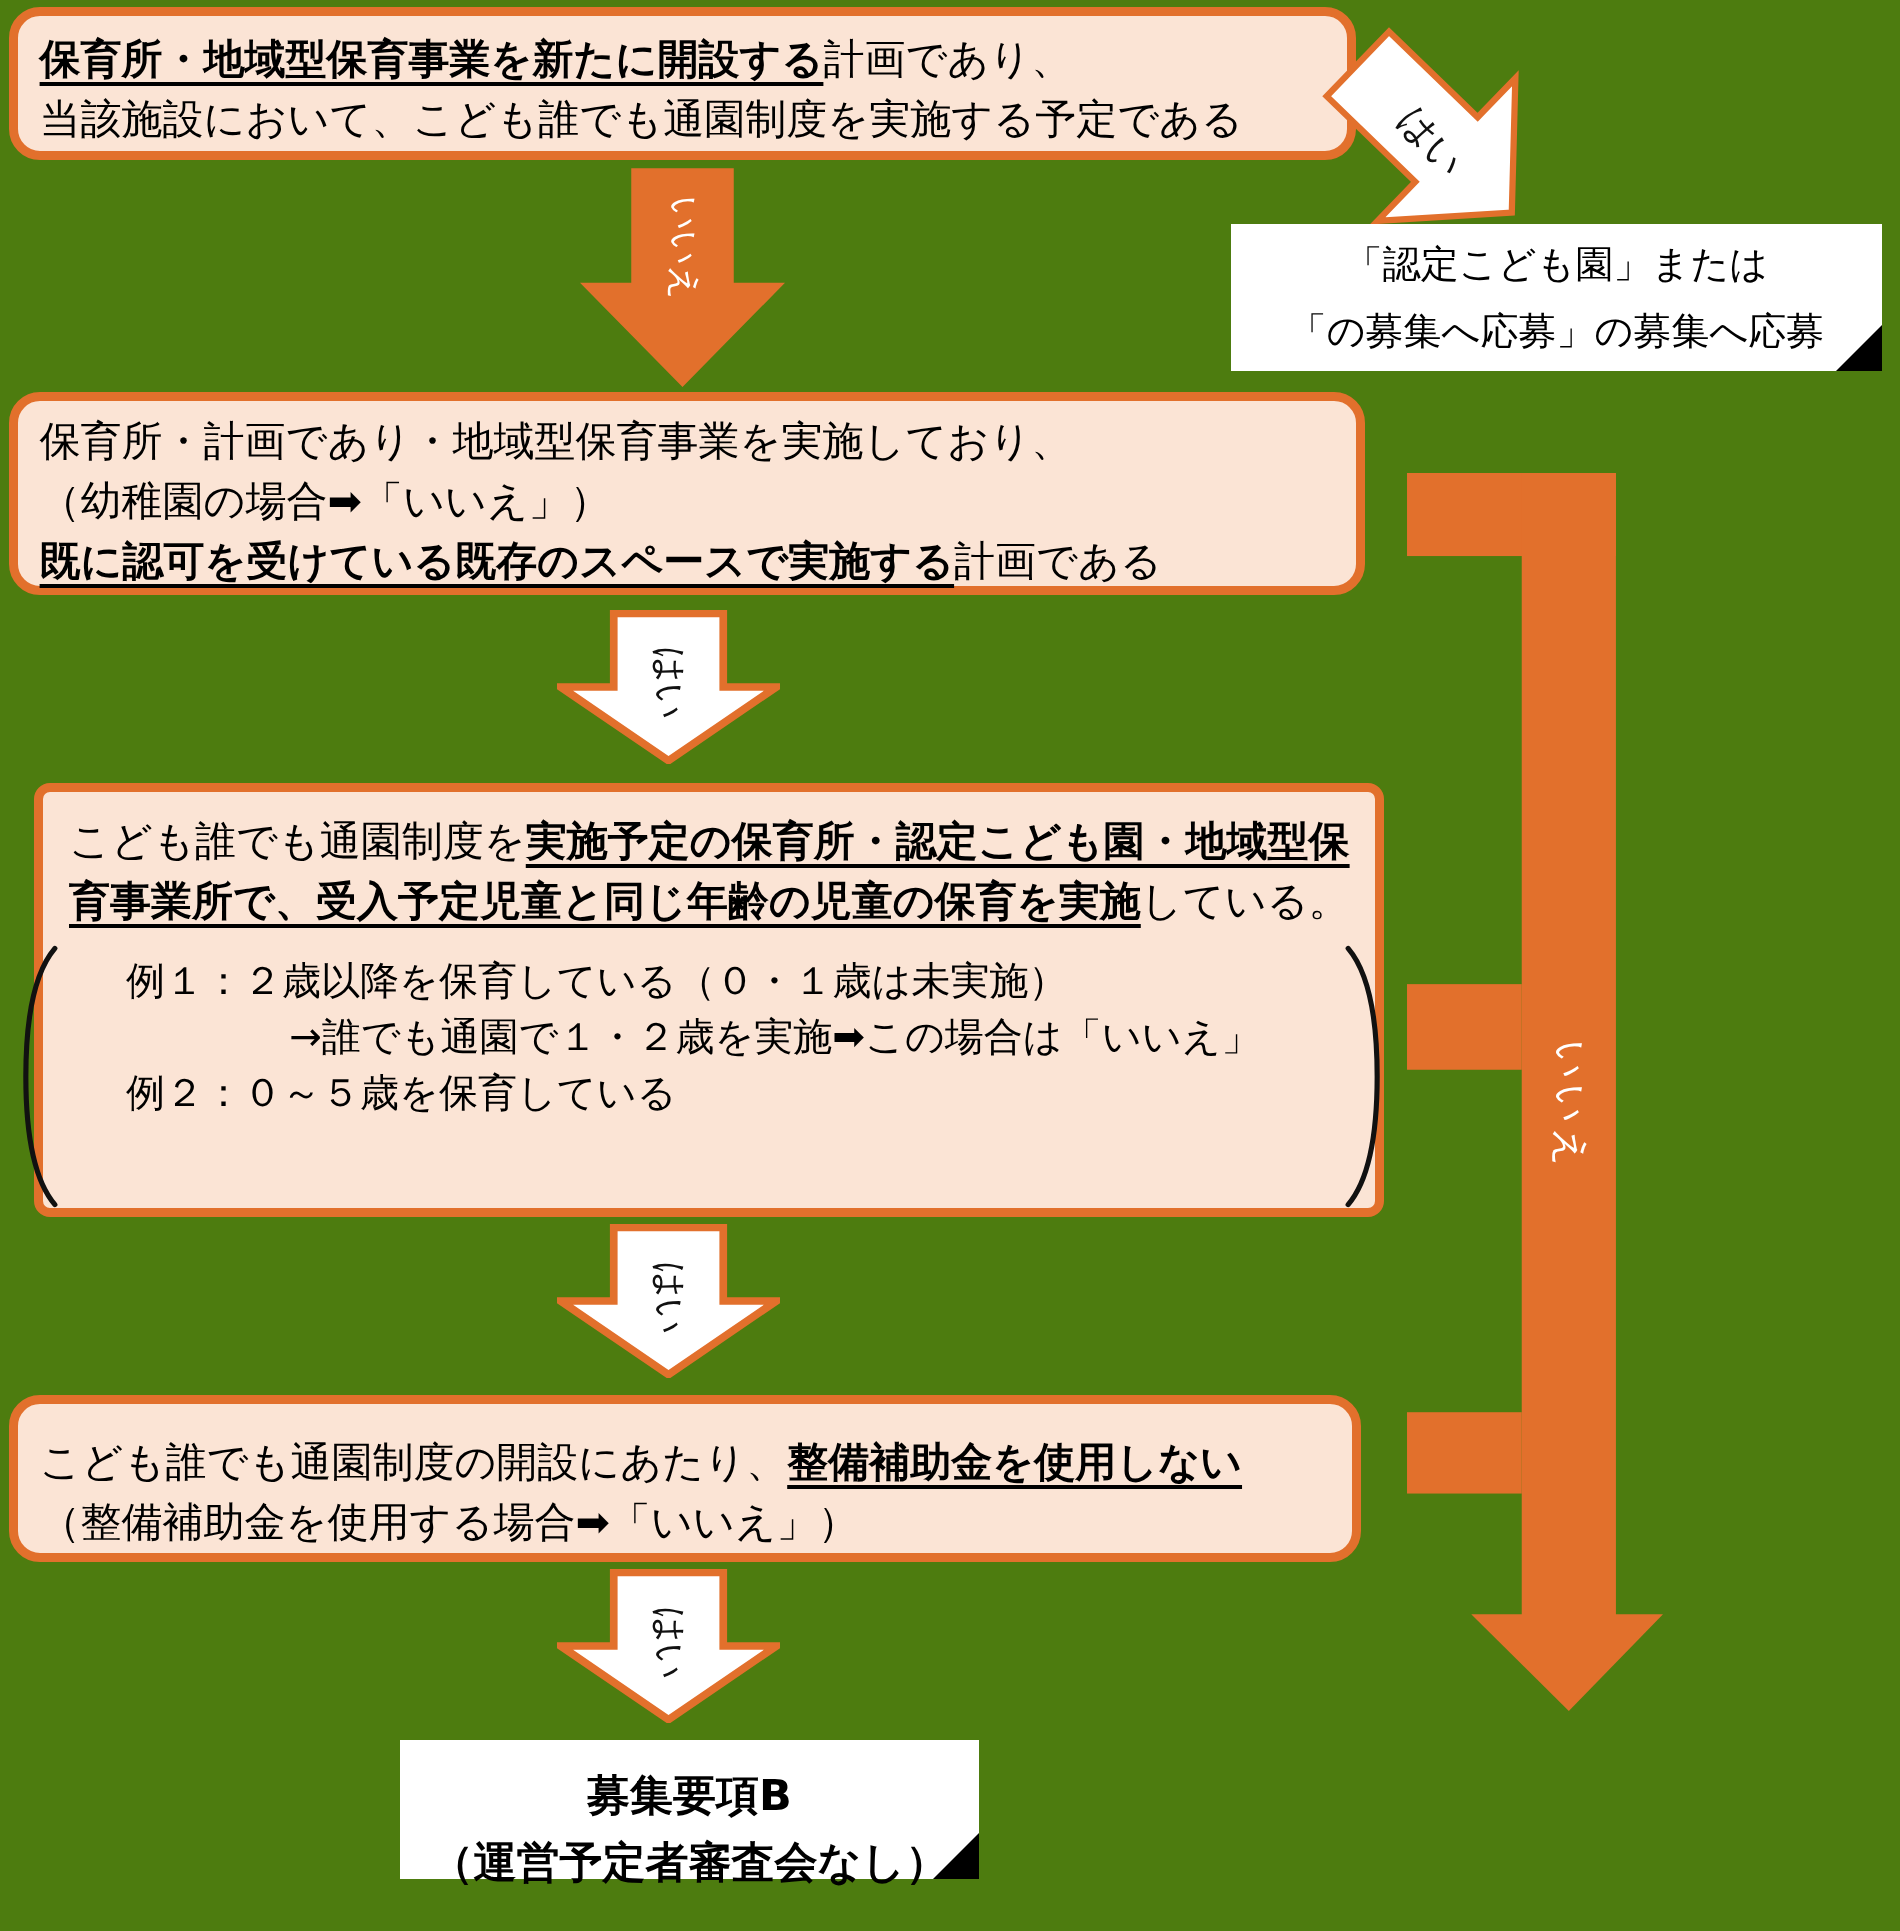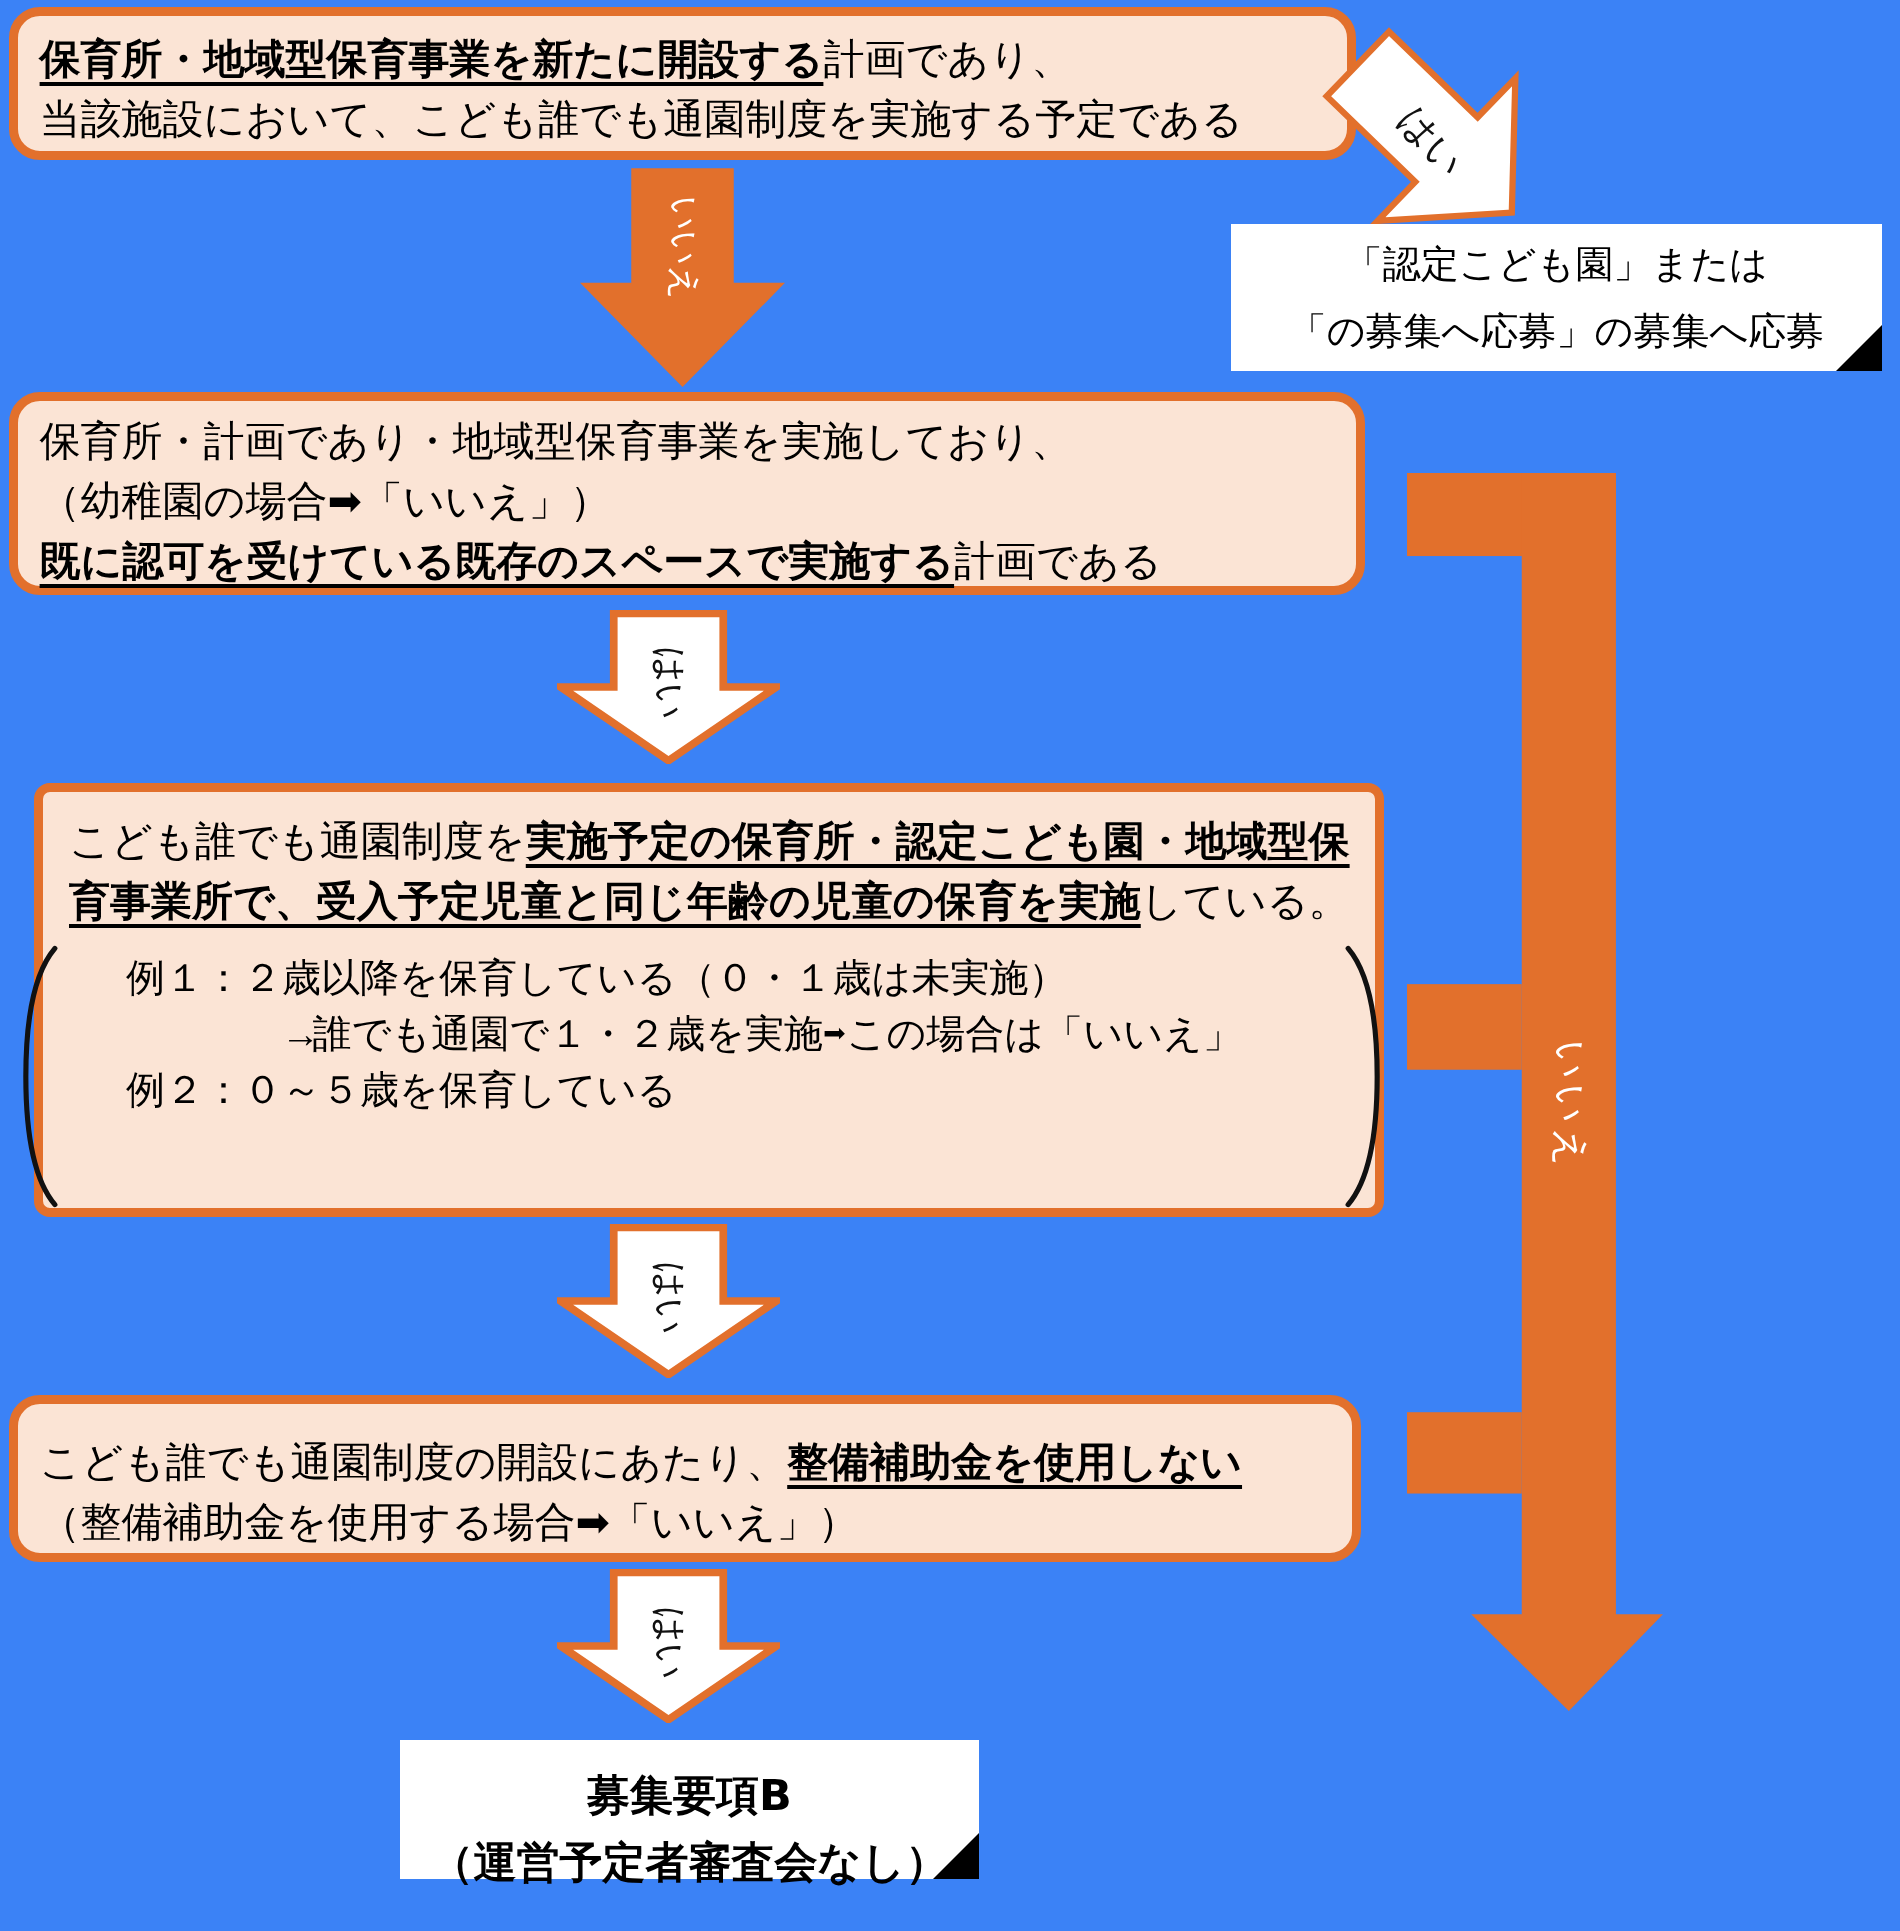--- a/index.html
+++ b/index.html
@@ -1,17 +1,17 @@
 <!DOCTYPE html>
 <html style="font-size:13.7px"><head>
 <meta charset="utf-8">
 <style>
   html,body { margin:0; padding:0; background:#000; }
   .canvas {
-    position:relative; width:1901px; height:1931px; background:#3b82f6;
+    position:relative; width:1901px; height:1931px; background:#4d7c0f;
     font-family:"DejaVu Sans", sans-serif; color:#000; overflow:hidden;
   }
   
   .qbox {
     position:absolute; background:#fbe4d5; border:9.4px solid #e2702c;
     border-radius:31px; box-sizing:content-box;
   }
   .pad { padding:13.7px 20.5px 0 22px; }
   .ln { white-space:nowrap; font-size:41px; line-height:60px; }
   .em { font-weight:700; text-decoration:underline; text-decoration-thickness:4.3px; text-underline-offset:8.6px; }
@@ -30,21 +30,21 @@
   }
   .dlabel {
     position:absolute; white-space:nowrap;
     transform:translate(-50%,-50%) rotate(50deg);
   }
   .lbl-no-1 { font-size:34px; color:#fff; }
   .lbl-yes { font-size:36px; color:#111; }
   .lbl-no-right { font-size:38px; color:#fff; letter-spacing:5.1px; }
   .lbl-yes-diag { font-size:38px; color:#111; }
   
-  .examples { position:relative; margin-top:22px; padding-left:57px;font-family:Liberation Mono, monospace; }
+  .examples { position:relative; margin-top:22px; padding-left:57px; }
   .exln { white-space:nowrap; font-size:39px; line-height:56px; }
   .exln.indent { padding-left:163px; }
   .paren { position:absolute; top:-10.3px; }
   .paren.left { left:-50px; }
   .paren.right { right:-29px; }
   
   .applytext { font-size:38px; line-height:67px; padding-top:6.8px; }
   .resulttext { font-size:43px; line-height:67px; font-weight:700; padding-top:22px; }
 </style>
 </head>

